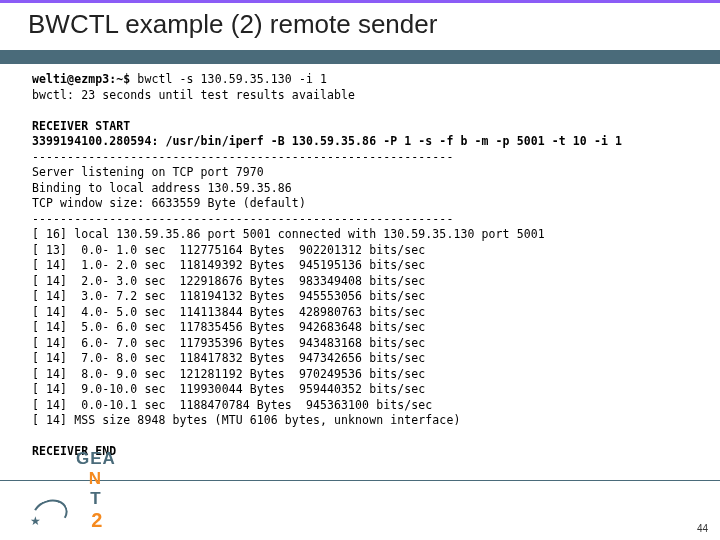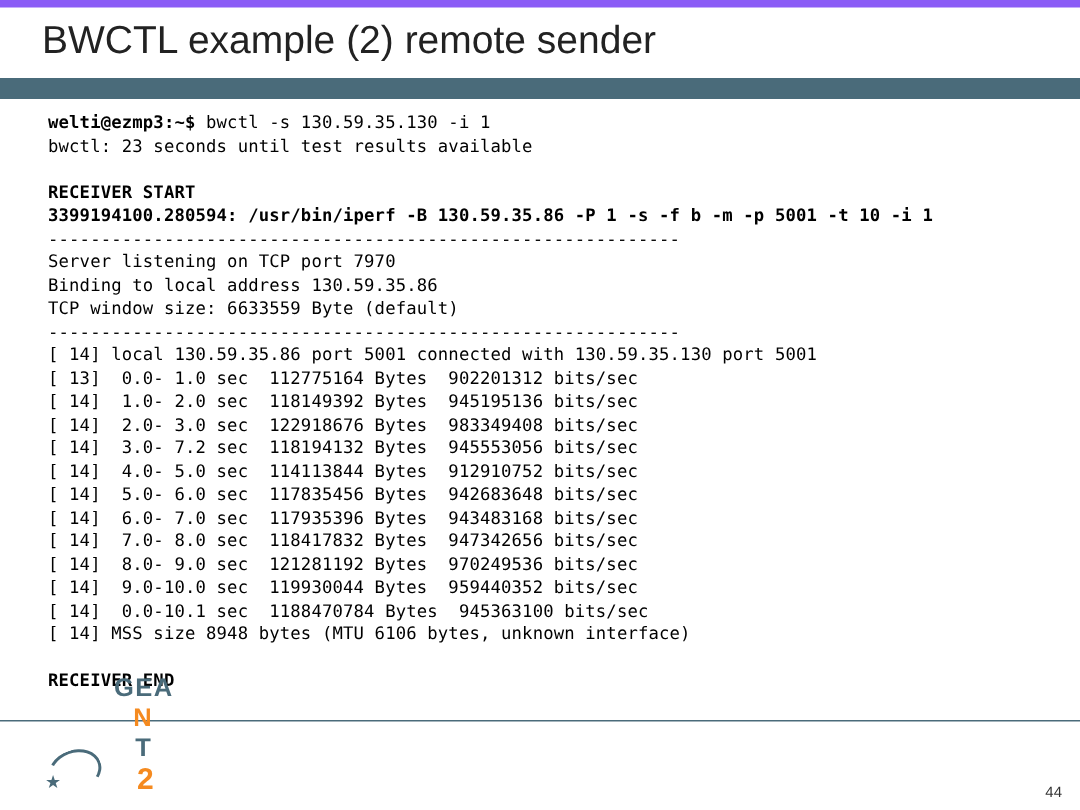--- a/index.html
+++ b/index.html
@@ -5,21 +5,21 @@
   * { margin: 0; padding: 0; box-sizing: border-box; }
   body {
     width: 720px;
     height: 540px;
     background: #fff;
     font-family: Arial, Helvetica, sans-serif;
     position: relative;
     overflow: hidden;
   }
   .header-band {
-    border-top: 5px solid #8b5cf6;
+    border-top: 3px solid #8b5cf6;
     border-bottom: 14px solid #4a6b7a;
     padding: 6px 0 10px 28px;
   }
   .title {
     font-size: 26px;
     font-weight: 400;
     color: #222;
   }
   .terminal {
     font-family: "Comic Sans MS", "Chalkboard SE", cursive, monospace;
@@ -107,26 +107,26 @@
 <div class="terminal"><span class="bold">welti@ezmp3:~$</span><span> bwctl -s 130.59.35.130 -i 1</span>
 <span>bwctl: 23 seconds until test results available</span>
 
 <span class="bold">RECEIVER START</span>
 <span class="bold">3399194100.280594: /usr/bin/iperf -B 130.59.35.86 -P 1 -s -f b -m -p 5001 -t 10 -i 1</span>
 <span>------------------------------------------------------------</span>
 <span>Server listening on TCP port 7970</span>
 <span>Binding to local address 130.59.35.86</span>
 <span>TCP window size: 6633559 Byte (default)</span>
 <span>------------------------------------------------------------</span>
-<span>[ 14] local 130.59.35.86 port 5001 connected with 130.59.35.130 port 5001</span>
+<span>[ 16] local 130.59.35.86 port 5001 connected with 130.59.35.130 port 5001</span>
 <span>[ 13]  0.0- 1.0 sec  112775164 Bytes  902201312 bits/sec</span>
 <span>[ 14]  1.0- 2.0 sec  118149392 Bytes  945195136 bits/sec</span>
 <span>[ 14]  2.0- 3.0 sec  122918676 Bytes  983349408 bits/sec</span>
 <span>[ 14]  3.0- 7.2 sec  118194132 Bytes  945553056 bits/sec</span>
-<span>[ 14]  4.0- 5.0 sec  114113844 Bytes  912910752 bits/sec</span>
+<span>[ 14]  4.0- 5.0 sec  114113844 Bytes  428980763 bits/sec</span>
 <span>[ 14]  5.0- 6.0 sec  117835456 Bytes  942683648 bits/sec</span>
 <span>[ 14]  6.0- 7.0 sec  117935396 Bytes  943483168 bits/sec</span>
 <span>[ 14]  7.0- 8.0 sec  118417832 Bytes  947342656 bits/sec</span>
 <span>[ 14]  8.0- 9.0 sec  121281192 Bytes  970249536 bits/sec</span>
 <span>[ 14]  9.0-10.0 sec  119930044 Bytes  959440352 bits/sec</span>
 <span>[ 14]  0.0-10.1 sec  1188470784 Bytes  945363100 bits/sec</span>
 <span>[ 14] MSS size 8948 bytes (MTU 6106 bytes, unknown interface)</span>
 
 <span class="bold">RECEIVER END</span>
 </div>

